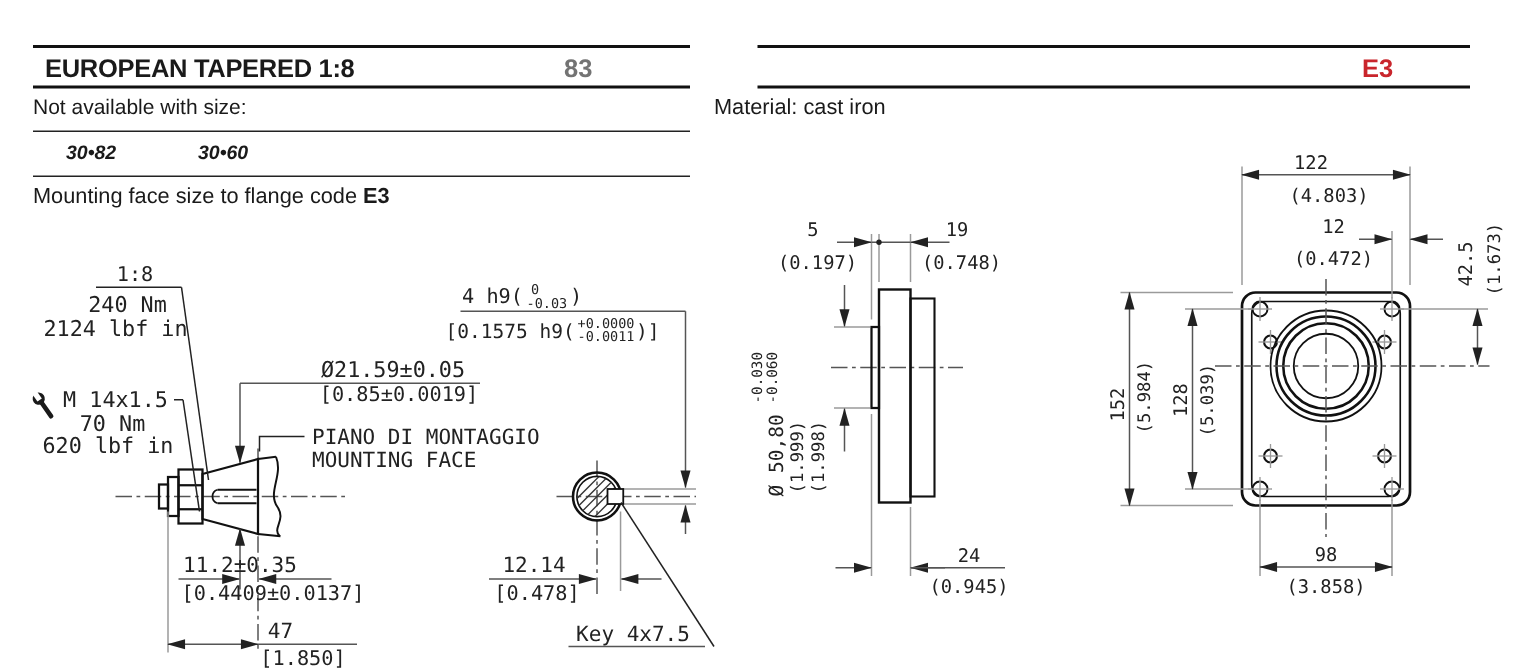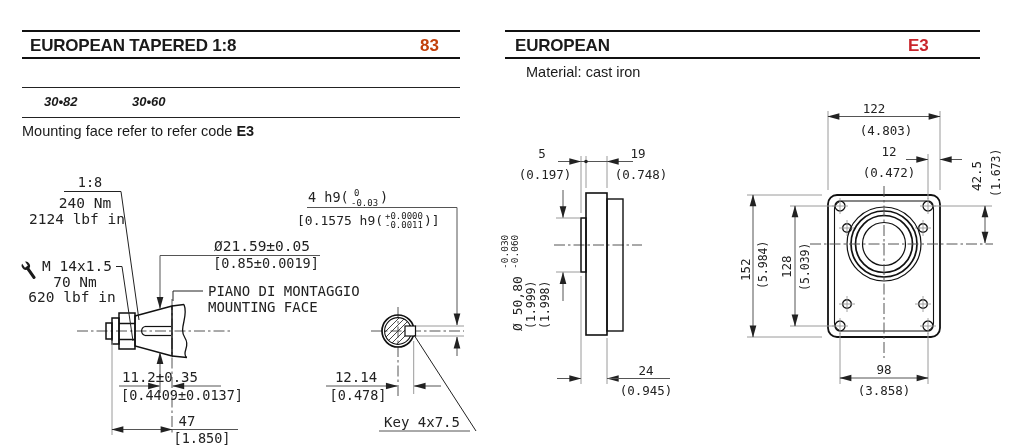--- a/index.html
+++ b/index.html
@@ -20,33 +20,33 @@
   svg .cl{stroke:#555;stroke-width:1;fill:none;stroke-dasharray:11 3 2.5 3;}
   svg .ldr{stroke:#222;stroke-width:1;fill:none;}
 </style>
 </head>
 <body>
 
 <div class="page">
 
   <div class="rule" style="left:22px;top:30px;width:438px;height:2.2px;"></div>
   <div class="abs hdr-title" style="left:30px;top:36px;">EUROPEAN TAPERED 1:8</div>
-  <div class="abs hdr-code" style="left:376px;top:36px;color:#c2410c;margin-left:44px;">83</div>
+  <div class="abs hdr-code" style="left:376px;top:36px;color:#737373;">83</div>
   <div class="rule" style="left:22px;top:56.5px;width:438px;height:2.2px;"></div>
+  <div class="abs body-text" style="left:22px;top:63px;">Not available with size:</div>
   <div class="rule thin" style="left:22px;top:87px;width:438px;"></div>
   <div class="abs size-text" style="left:44px;top:94px;">30•82</div>
   <div class="abs size-text" style="left:132px;top:94px;">30•60</div>
   <div class="rule thin" style="left:22px;top:116.5px;width:438px;"></div>
-  <div class="abs note-text" style="left:22px;top:123px;"><span>Mounting face refer to refer code </span><b>E3</b></div>
+  <div class="abs note-text" style="left:22px;top:123px;"><span>Mounting face size to flange code </span><b>E3</b></div>
 
   <div class="rule" style="left:505px;top:30px;width:475px;height:2.2px;"></div>
-  <div class="abs hdr-title" style="left:515px;top:36px;">EUROPEAN</div>
   <div class="abs hdr-code" style="left:908px;top:36px;color:#c9252c;">E3</div>
   <div class="rule" style="left:505px;top:56.5px;width:475px;height:2.2px;"></div>
-  <div class="abs note-text" style="left:526px;top:63.5px;">Material: cast iron</div>
+  <div class="abs note-text" style="left:476px;top:63.5px;">Material: cast iron</div>
 
   <svg class="abs" style="left:20px;top:150px;" width="470" height="298" viewBox="0 0 470 298">
     <defs>
       <marker id="arw1" viewBox="0 0 12 8" refX="11" refY="4" markerWidth="13" markerHeight="9" orient="auto-start-reverse">
         <path d="M0.5,0.9 L11.5,4 L0.5,7.1 Z" fill="#222"></path>
       </marker>
       <clipPath id="cp-shaft-end">
           <circle cx="378" cy="181" r="13.4"></circle>
         </clipPath>
     </defs>

